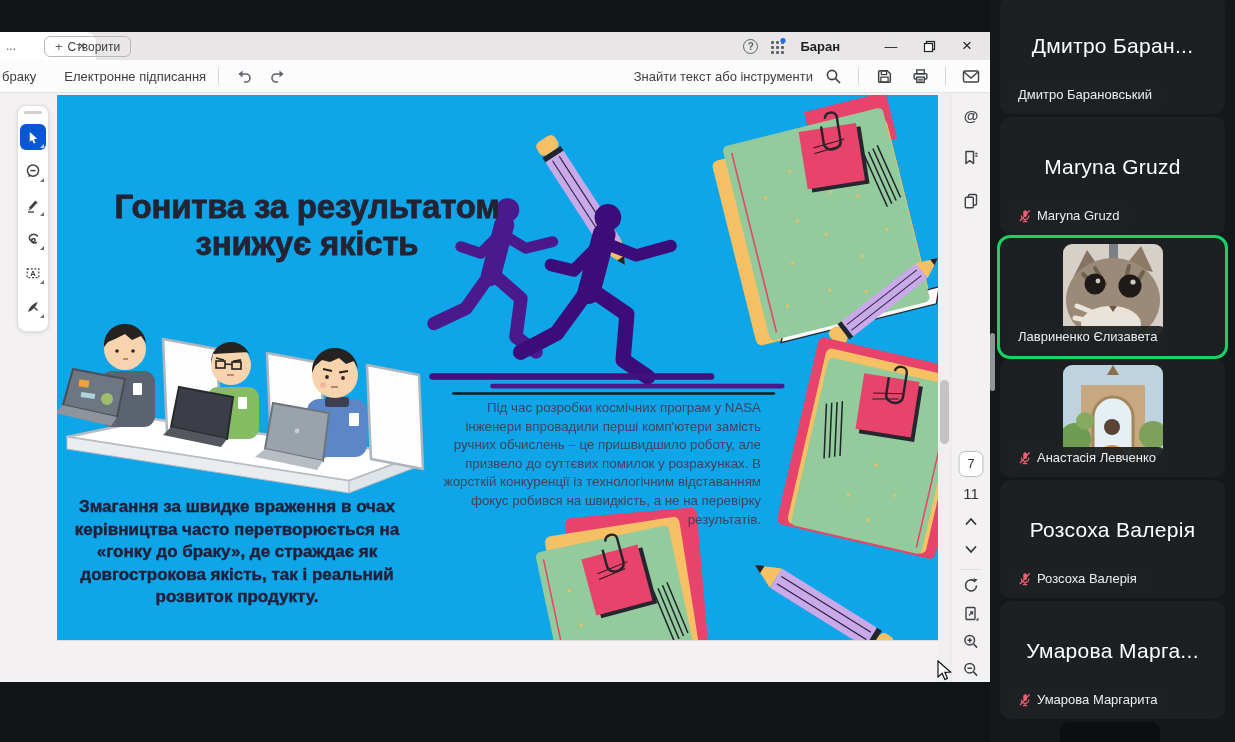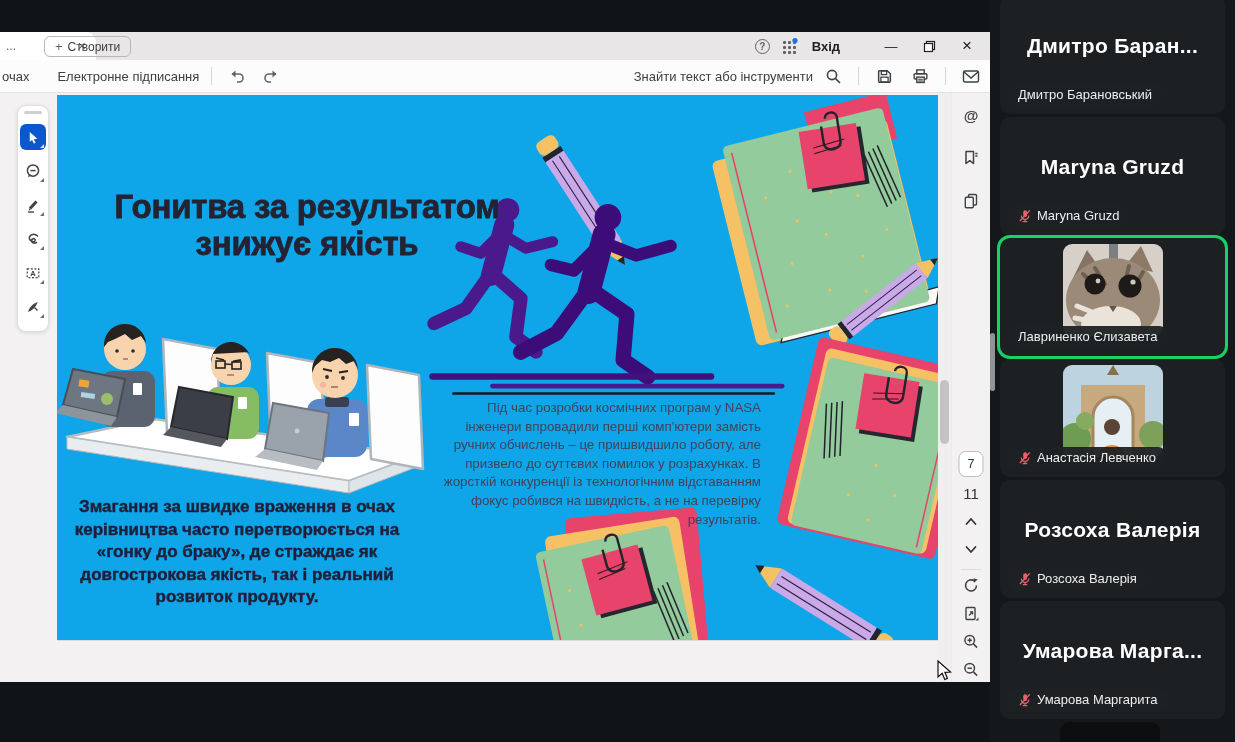--- a/index.html
+++ b/index.html
@@ -69,21 +69,21 @@
 
   
   .scrollbar{position:absolute;left:938px;top:0;width:13px;height:589px;background:#f0eeef;}
   .scroll-thumb{position:absolute;left:2px;top:287px;width:9px;height:64px;border-radius:5px;background:#c4c2c3;}
 
   
   .panel{position:absolute;left:990px;top:0;width:245px;height:742px;background:#15181a;padding:0 10px;}
   .tile{position:relative;height:118px;margin-bottom:3px;background:#1d2023;border-radius:10px;}
   .tile:first-child{margin-top:-4px;}
   .tile.active{box-shadow:0 0 0 3px #18d263;}
-  .big-name{position:absolute;top:38px;width:100%;text-align:center;font-size:21px;font-weight:bold;color:#fff;letter-spacing:.3px;}
+  .big-name{position:absolute;top:38px;width:100%;text-align:center;font-size:21px;font-weight:normal;color:#fff;letter-spacing:.3px;}
   .video{display:none;position:absolute;left:50%;top:6px;transform:translateX(-50%);width:100px;height:92px;border-radius:9px;overflow:hidden;}
   .pill{position:absolute;left:8px;bottom:8px;display:flex;align-items:center;gap:5px;background:rgba(31,34,36,.95);
        border-radius:8px;padding:3px 10px 4px;font-size:13px;color:#ededed;white-space:nowrap;z-index:2;}
   .partial-tile{position:absolute;left:70px;top:722px;width:100px;height:20px;border-radius:9px 9px 0 0;background:#0c0e10;}
   .panel-scroll{position:absolute;left:990px;top:333px;width:5px;height:58px;border-radius:3px;background:#8f9497;}
 
   .cursor{position:absolute;left:936px;top:660px;z-index:50;}
 </style>
 </head>
 <body>
@@ -112,35 +112,35 @@
               <rect x="1" y="8" width="3" height="3" rx="1"></rect>
                 <rect x="6" y="8" width="3" height="3" rx="1"></rect>
                 <rect x="11" y="8" width="3" height="3" rx="1"></rect>
               <rect x="1" y="13" width="3" height="3" rx="1"></rect>
                 <rect x="6" y="13" width="3" height="3" rx="1"></rect>
                 <rect x="11" y="13" width="3" height="3" rx="1"></rect>
             </g>
             <circle cx="13" cy="2.6" r="2.6" fill="#1a73e8"></circle>
           </svg>
         </span>
-        <span class="signin">Вхід</span>
+        <span class="signin">Баран</span>
         <span class="winbtn minimize">—</span>
         <span class="winbtn">
           <svg width="13" height="13" viewBox="0 0 13 13">
               <rect x="3.5" y="1.5" width="8" height="8" fill="none" stroke="#202124" stroke-width="1.2"></rect>
               <rect x="1.5" y="3.5" width="8" height="8" fill="#fff" stroke="#202124" stroke-width="1.2"></rect>
             </svg>
         </span>
         <span class="winbtn close">×</span>
       </div>
     </div>
 
     <div class="toolbar">
       <div class="tbar-left">
-        <span class="partial-menu">очах</span>
+        <span class="partial-menu">браку</span>
         <span class="esign-menu">Електронне підписання</span>
         <span class="v-div"></span>
         <span class="icon-btn">
           <svg width="18" height="16" viewBox="0 0 18 16">
               <path d="M4 6 H11 a4 4 0 0 1 0 8 h-2" fill="none" stroke="#5f6368" stroke-width="1.6"></path>
               <polygon points="4.5,6 8.5,2.5 8.5,9.5" fill="#5f6368" transform="translate(-1,0)"></polygon>
             </svg>
         </span>
         <span class="icon-btn" style="margin-left:8px">
           <svg width="18" height="16" viewBox="0 0 18 16">

